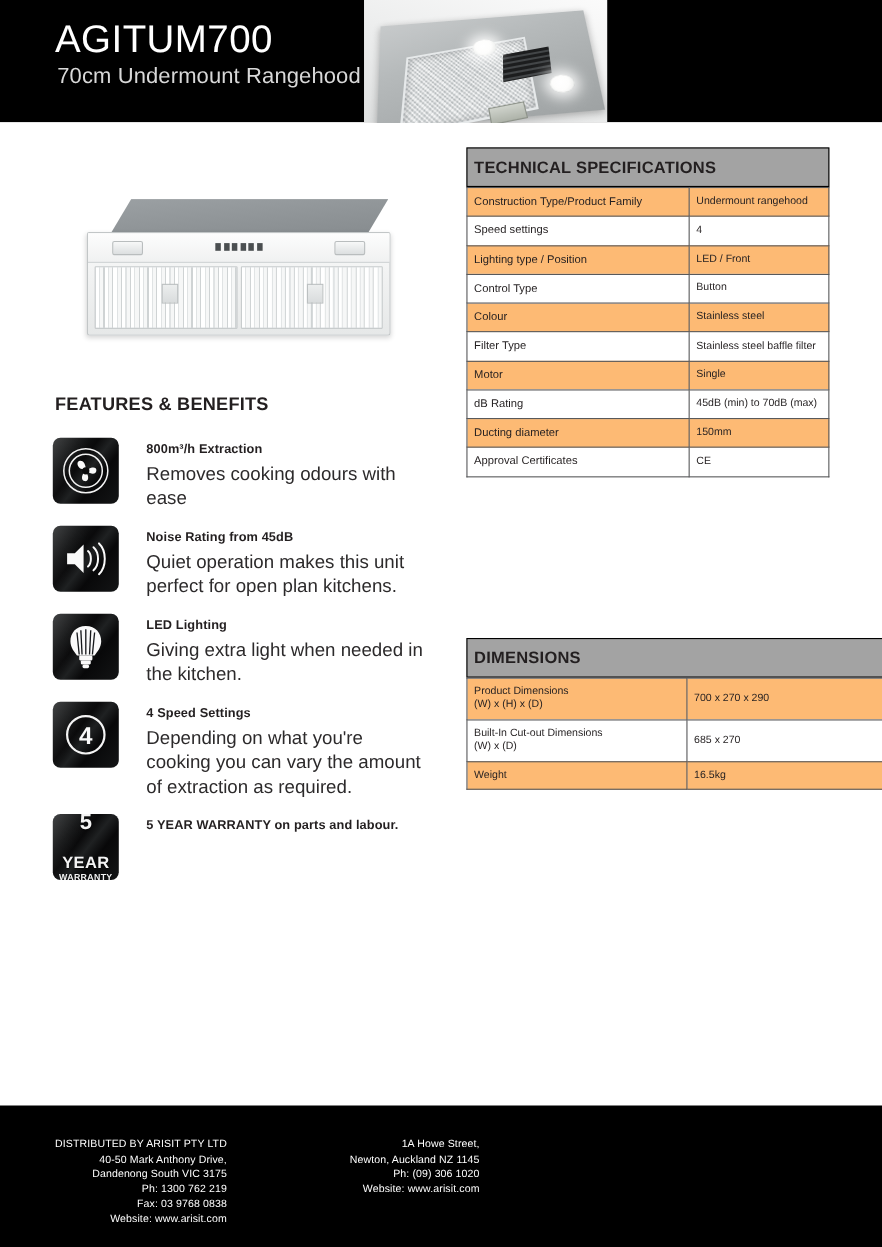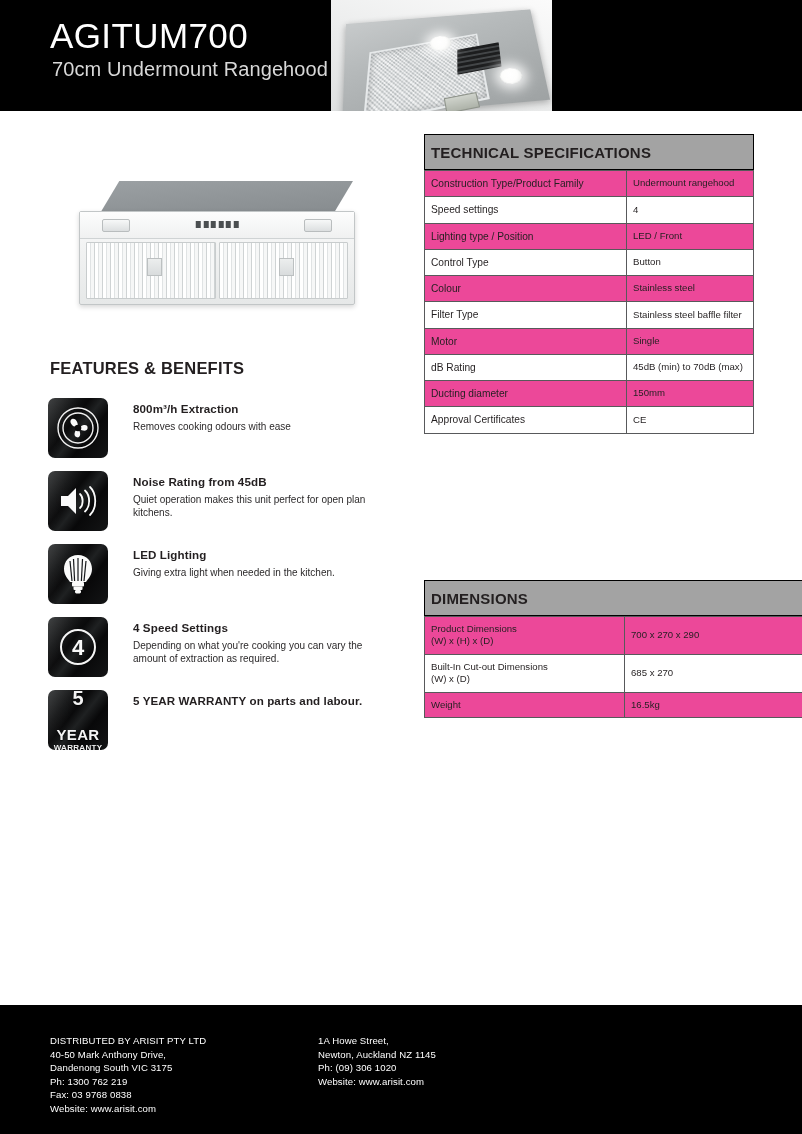--- a/index.html
+++ b/index.html
@@ -226,21 +226,21 @@
     padding-top: 4px;
     flex: 1;
   }
   .feature-title {
     font-size: 11.6px;
     font-weight: 700;
     letter-spacing: 0.1px;
     margin: 0 0 5px 0;
   }
   .feature-desc {
-    font-size: 10px;
+    font-size: 17px;
     font-weight: 400;
     color: #2c2a2b;
     line-height: 1.32;
     margin: 0;
   }
   .warranty-badge {
     color: #f4f4f4;
     text-align: center;
     font-weight: 700;
     line-height: 1;
@@ -280,21 +280,21 @@
   }
   .spec-table td {
     font-size: 9.6px;
     font-weight: 400;
     color: #231f20;
     padding: 6px 5px 6px 6px;
     border: 1px solid #58595b;
     vertical-align: middle;
     line-height: 1.3;
   }
-  .spec-table tr.shade td { background: #ec4899; }
+  .spec-table tr.shade td { background: #fdba74; }
   .spec-table tr.plain td { background: #ffffff; }
   .spec-table td.label { width: 190px; }
   .spec-table.technical td.label { font-size: 10.2px; }
   .spec-table.dimensions td.label { width: 188px; }
 
   
   .footer-bar {
     position: absolute;
     left: 0; top: 1005px;
     width: 802px; height: 129px;
@@ -302,21 +302,21 @@
   }
   .footer-col {
     position: absolute;
     color: #ffffff;
     font-size: 9.6px;
     line-height: 1.42;
     letter-spacing: 0.1px;
   }
   .footer-col.left { left: 50px; top: 1034px; }
   .footer-col.right { left: 318px; top: 1034px; }
-  .footer-col div { white-space: nowrap; }
+  .footer-col div { white-space: nowrap; text-align: right; }
 </style>
 </head>
 <body>
 
 <div class="header-bar"></div>
 
 <div class="header-text">
   <div class="product-title">AGITUM700</div>
   <div class="product-subtitle">70cm Undermount Rangehood</div>
 </div>

